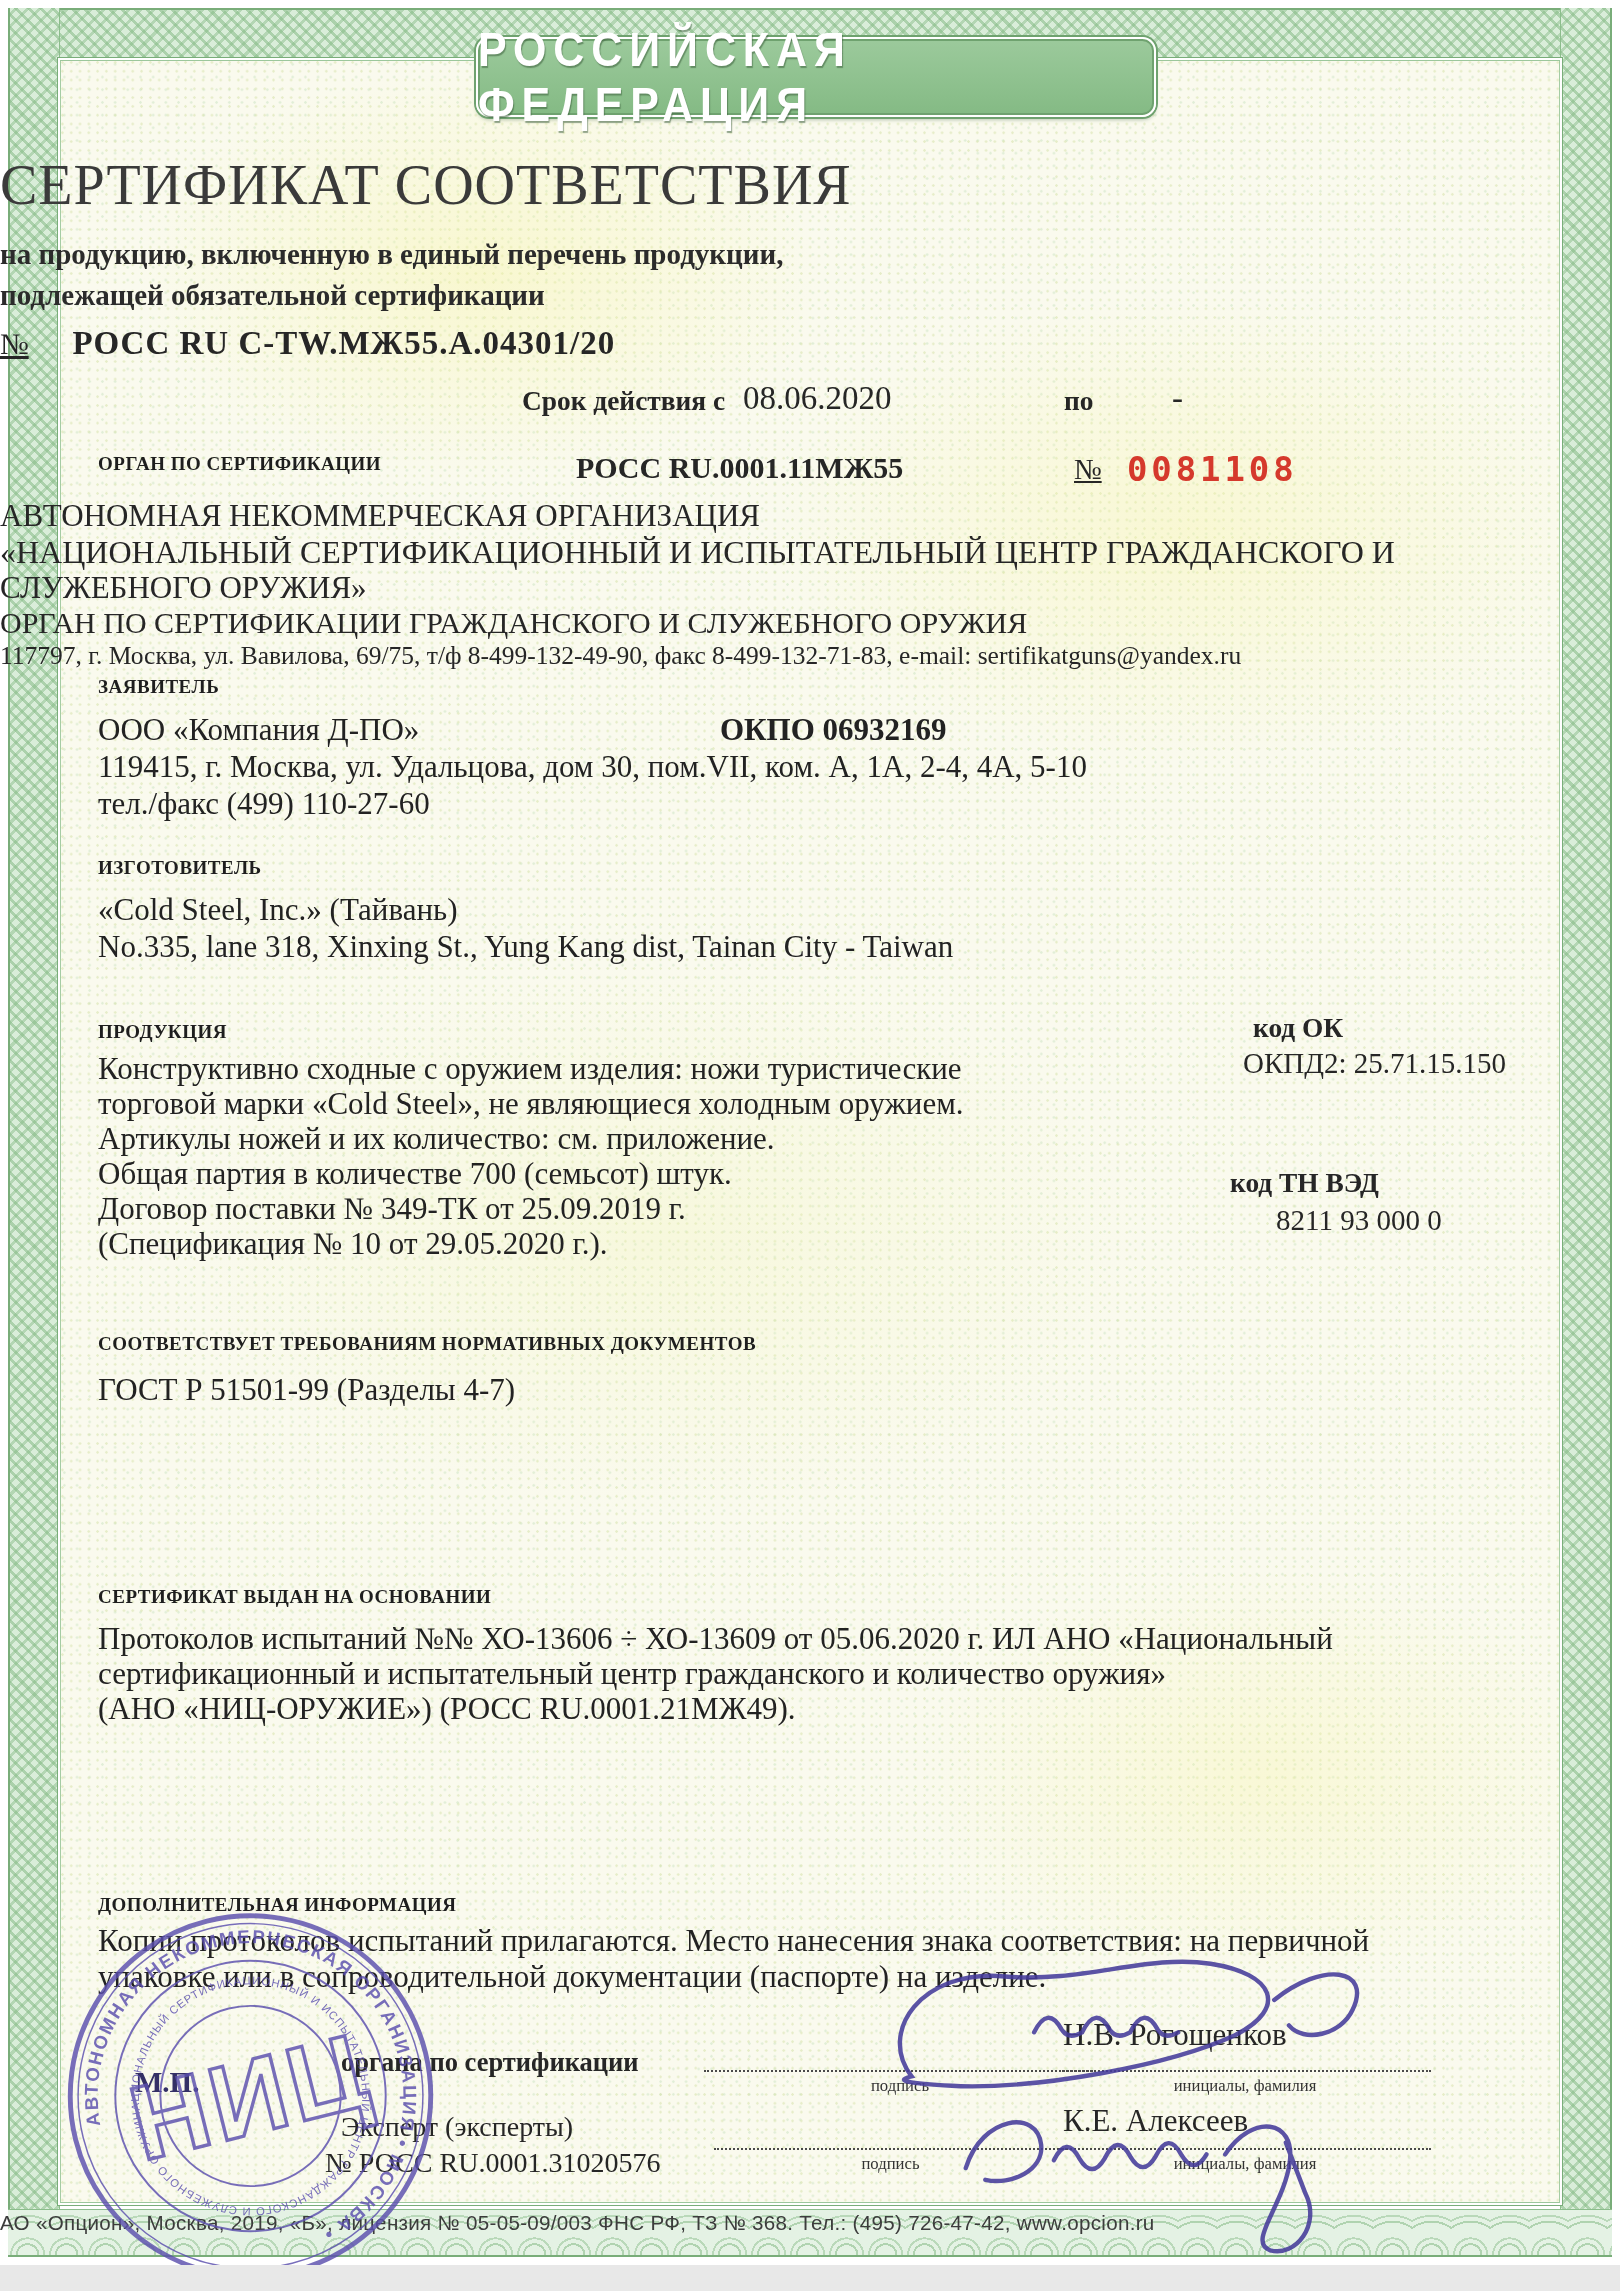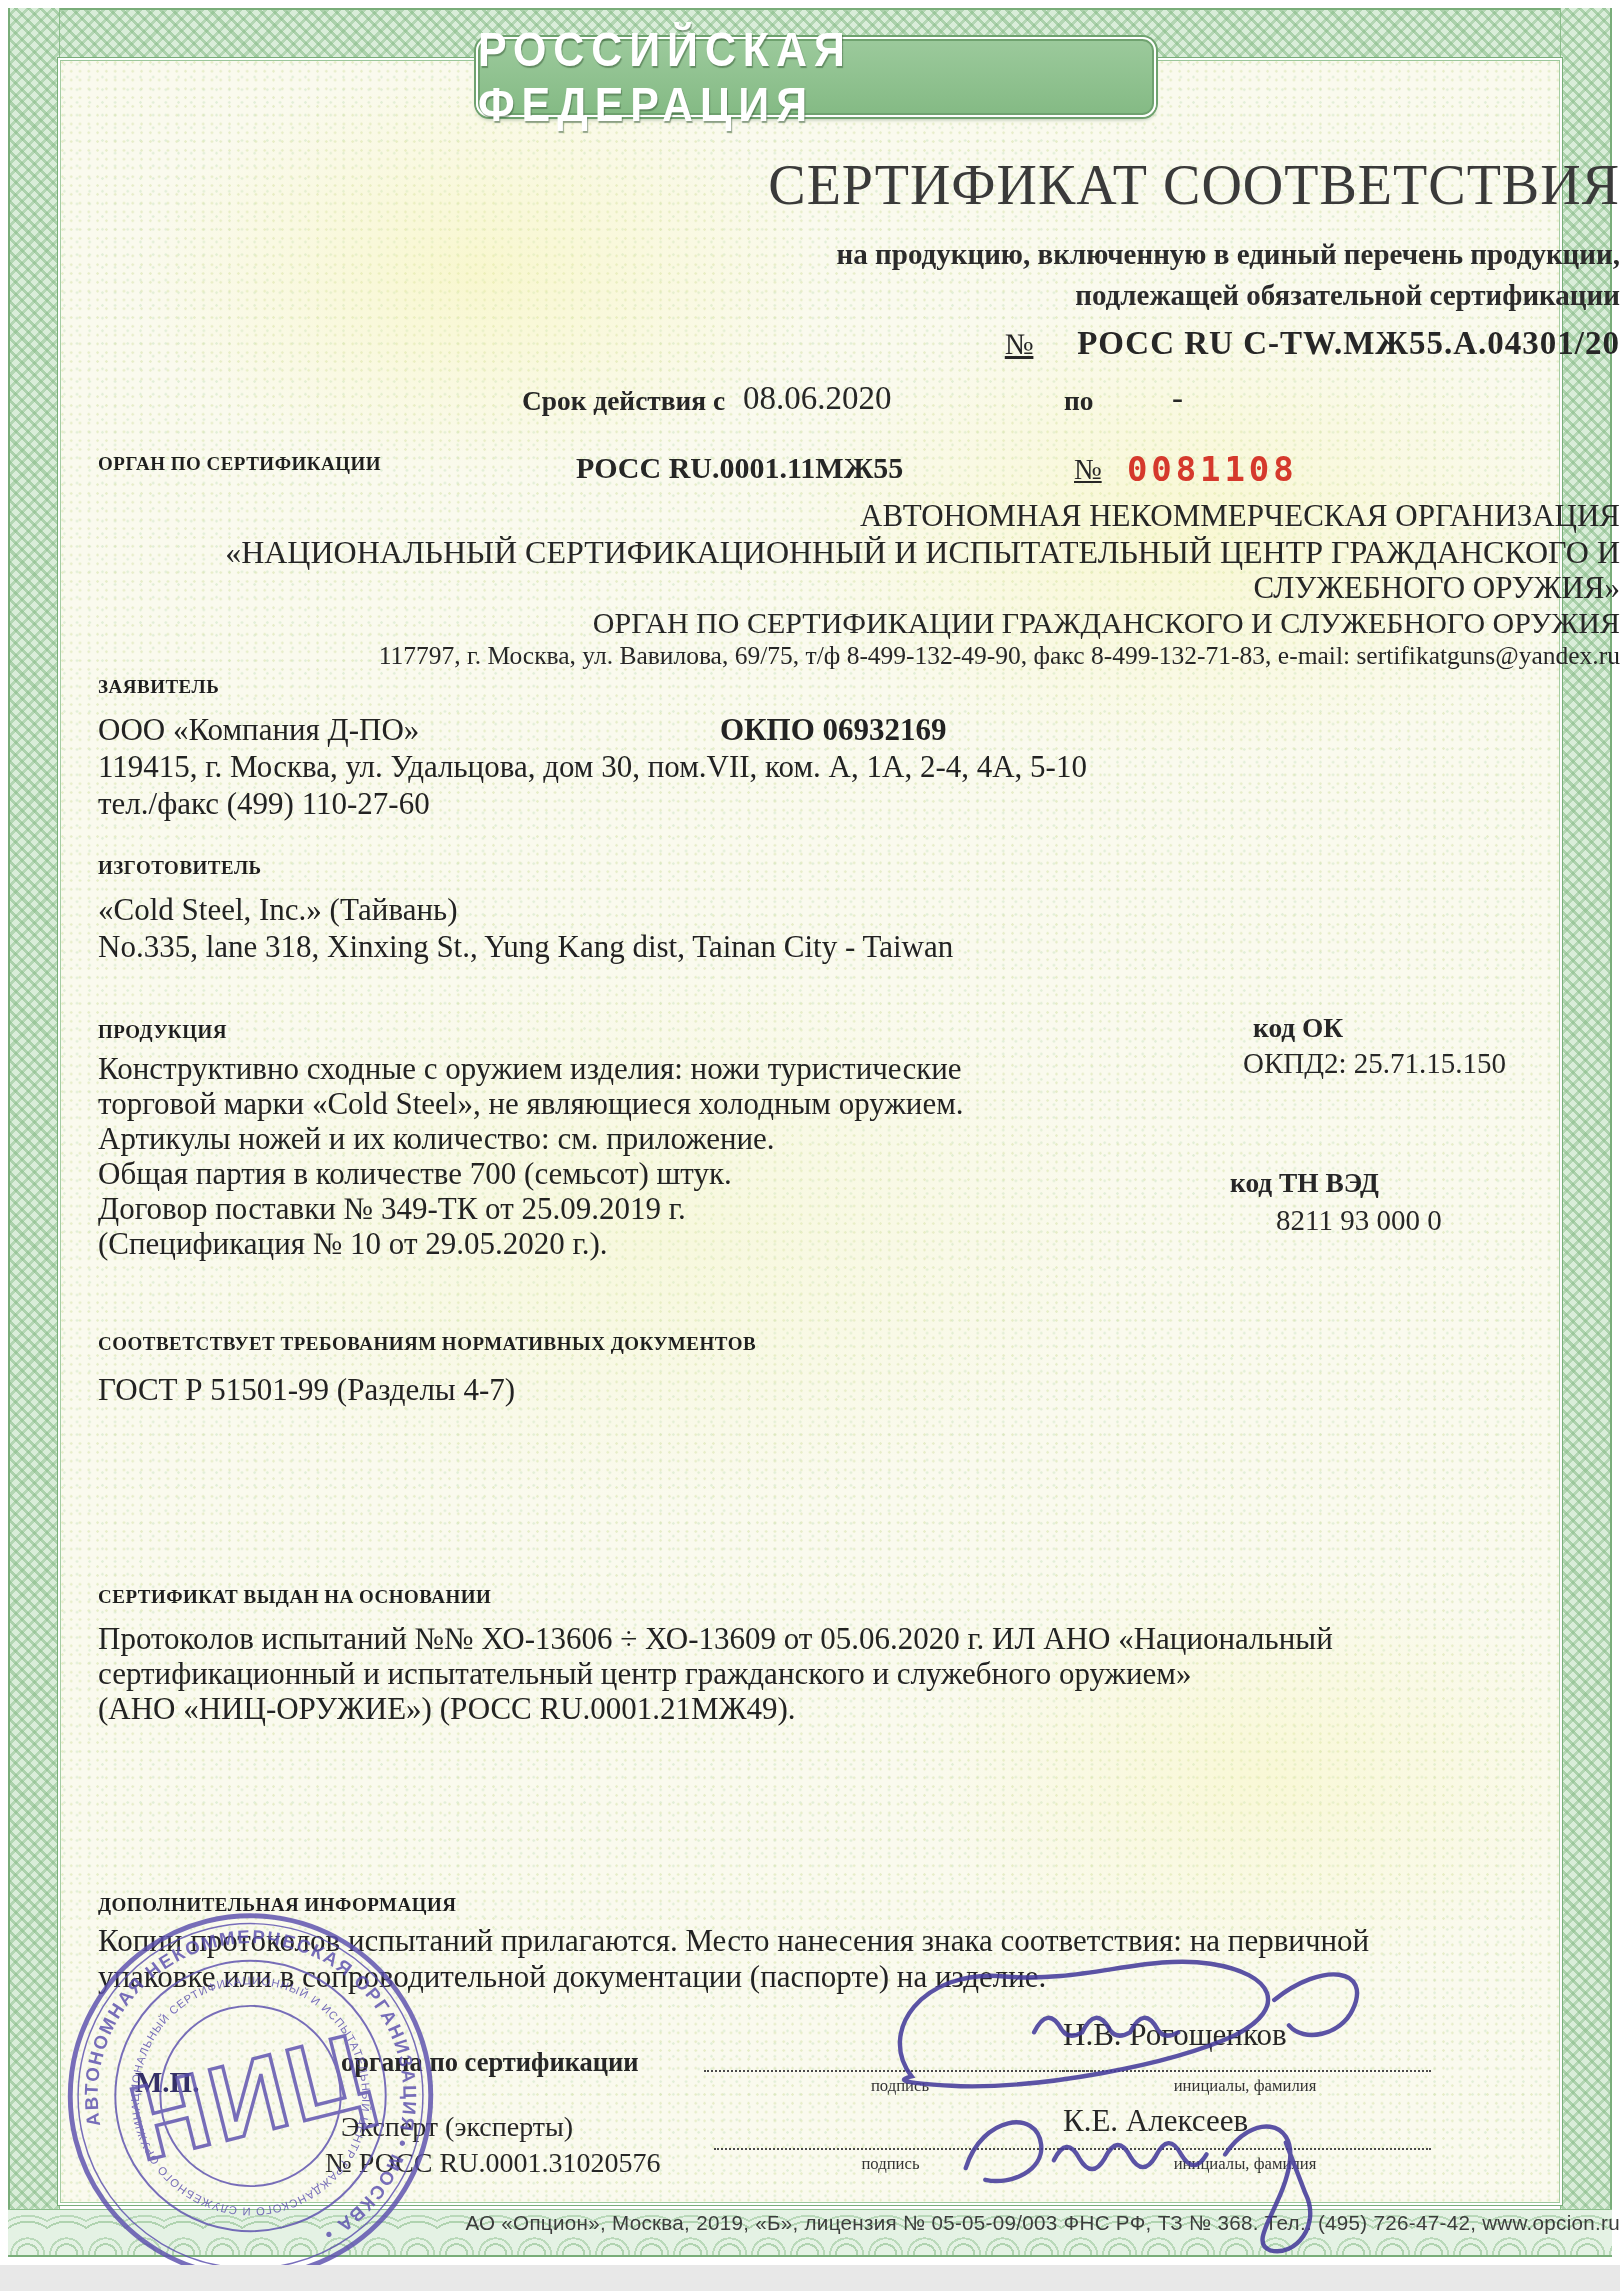--- a/index.html
+++ b/index.html
@@ -1,19 +1,19 @@
 <!DOCTYPE html>
 <html><head>
 <meta charset="utf-8">
 <style>
   html,body{margin:0;padding:0;background:#e8e8e8;}
   .page{position:relative;width:1620px;height:2265px;background:#ffffff;overflow:hidden;
         font-family:"Liberation Serif",serif;color:#262626;}
   .abs{position:absolute;}
-  .ctr{left:0;right:0;text-align:right;}
+  .ctr{left:0;right:0;text-align:left;}
   .nowrap{white-space:nowrap;}
 
   
   .band{position:absolute;background-color:#d9edd9;
         background-image:
           repeating-linear-gradient(45deg, rgba(134,186,134,.55) 0 2.9px, rgba(255,255,255,0) 2.9px 8.8px),
           repeating-linear-gradient(-45deg, rgba(134,186,134,.45) 0 2.9px, rgba(255,255,255,0) 2.9px 8.8px);
         }
   .band-top{left:7.8px;right:7.8px;top:7.8px;height:49px;border-top:2px solid #79ad79;border-bottom:1px solid #8cbd8c;}
   .band-left{left:7.8px;top:7.8px;bottom:7.8px;width:49px;border-left:2px solid #79ad79;border-right:1px solid #8cbd8c;}
@@ -129,21 +129,21 @@
     <div class="body-t nowrap">Договор поставки № 349-ТК от 25.09.2019 г.</div>
     <div class="body-t nowrap">(Спецификация № 10 от 29.05.2020 г.).</div>
   </div>
 
   <div class="abs heading nowrap" style="top:1333px;left:98px;">СООТВЕТСТВУЕТ ТРЕБОВАНИЯМ НОРМАТИВНЫХ ДОКУМЕНТОВ</div>
   <div class="abs body-t nowrap" style="top:1372px;left:98px;">ГОСТ Р 51501-99 (Разделы 4-7)</div>
 
   <div class="abs heading nowrap" style="top:1586px;left:98px;">СЕРТИФИКАТ ВЫДАН НА ОСНОВАНИИ</div>
   <div class="abs" style="top:1621px;left:98px;line-height:35px;">
     <div class="body-t nowrap">Протоколов испытаний №№ ХО-13606 ÷ ХО-13609 от 05.06.2020 г. ИЛ АНО «Национальный</div>
-    <div class="body-t nowrap">сертификационный и испытательный центр гражданского и служебного оружием»</div>
+    <div class="body-t nowrap">сертификационный и испытательный центр гражданского и количество оружия»</div>
     <div class="body-t nowrap">(АНО «НИЦ-ОРУЖИЕ») (РОСС RU.0001.21МЖ49).</div>
   </div>
 
   <div class="abs heading nowrap" style="top:1894px;left:98px;">ДОПОЛНИТЕЛЬНАЯ ИНФОРМАЦИЯ</div>
   <div class="abs" style="top:1923px;left:98px;line-height:36px;">
     <div class="body-t nowrap">Копии протоколов испытаний прилагаются. Место нанесения знака соответствия: на первичной</div>
     <div class="body-t nowrap">упаковке или в сопроводительной документации (паспорте) на изделие.</div>
   </div>
 
   <div class="abs nowrap" style="top:2066px;left:135px;font-size:29px;font-weight:700;color:#343066;">М.П.</div>

